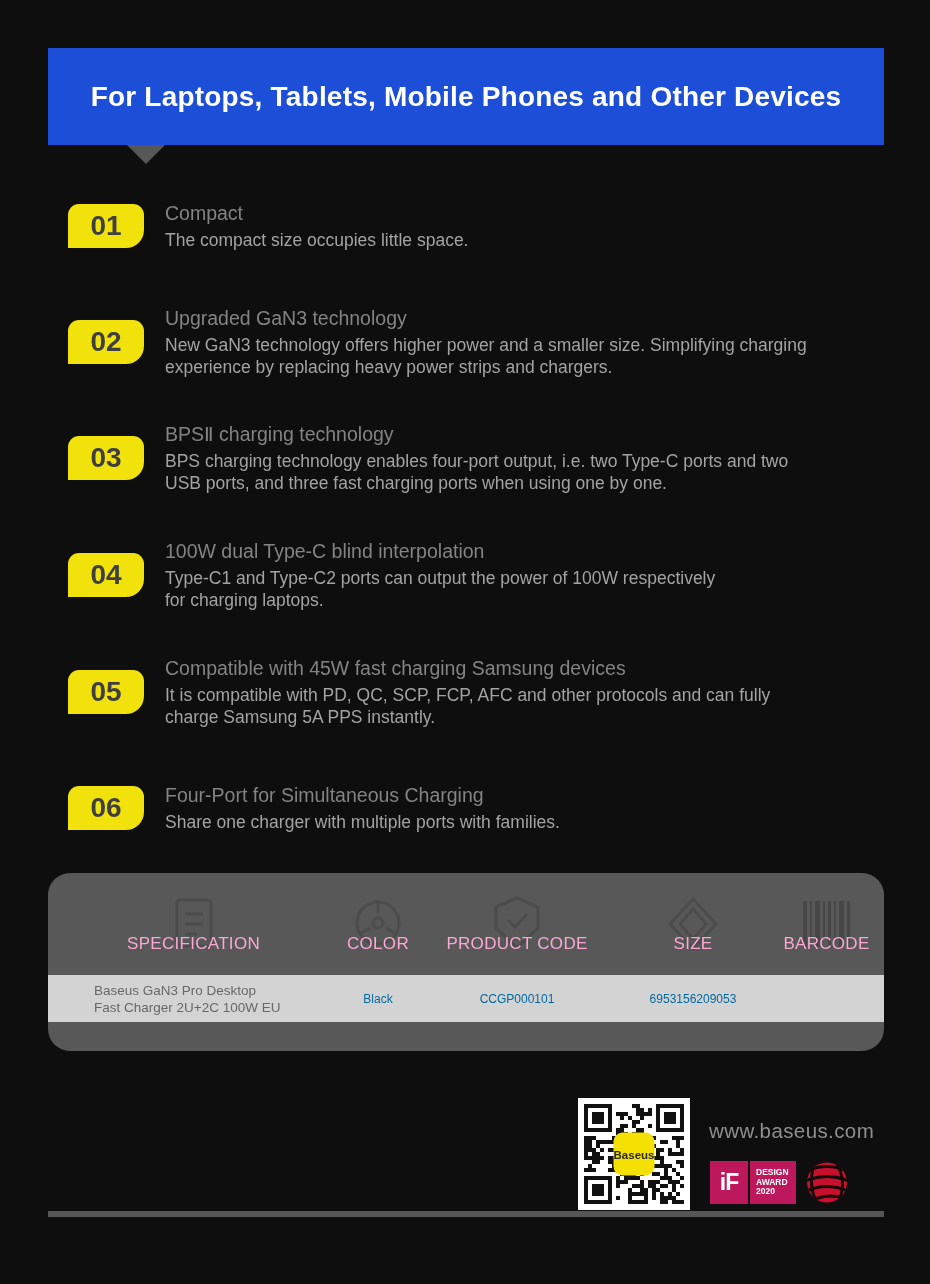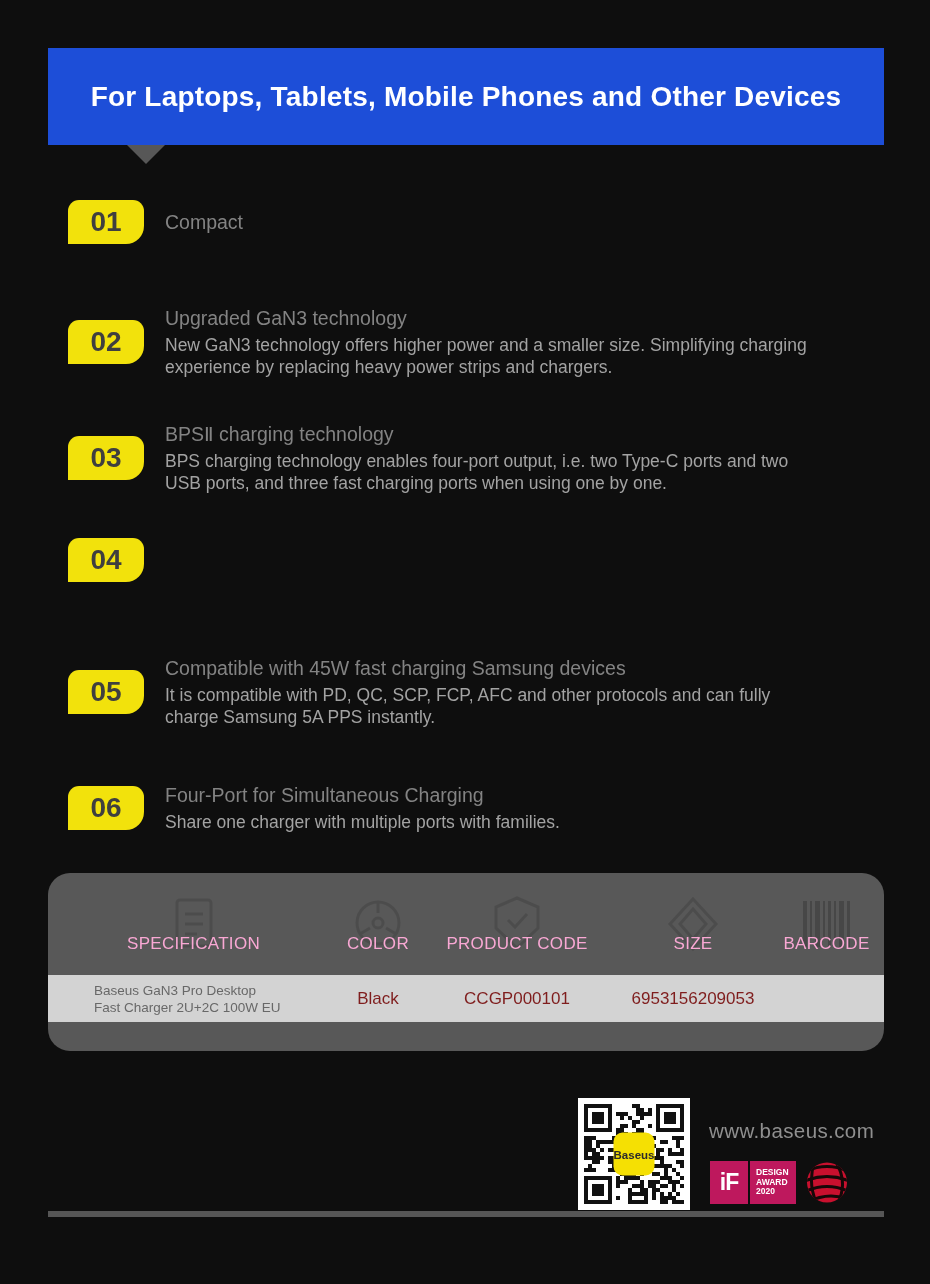--- a/index.html
+++ b/index.html
@@ -33,21 +33,21 @@
   }
   .spec-grid{display:grid;grid-template-columns:291px 78px 200px 152px 115px;}
   .spec-head{height:102px;}
   .head-cell{position:relative;display:flex;align-items:center;justify-content:center;}
   .head-cell .hicon{position:absolute;left:50%;top:50%;transform:translate(-50%,-50%);opacity:.65;z-index:0;}
   .head-label{position:relative;z-index:1;color:#f9a8d4;font-size:17px;font-weight:normal;letter-spacing:.3px;margin-top:40px;}
   .spec-row{
     position:absolute;left:0;top:102px;width:836px;height:47px;background:#d3d3d3;
     grid-template-columns:291px 78px 200px 152px 115px;display:grid;align-items:center;
   }
-  .row-cell{color:#7f1d1d;font-size:17px;text-align:center;}
+  .row-cell{color:#0369a1;font-size:12px;text-align:center;}
   .row-cell.name{
     text-align:left;padding-left:46px;font-size:13.5px;line-height:17px;white-space:pre-line;color:#686868;
   }
   
   .qr-box{
     position:absolute;left:578px;top:1098px;width:112px;height:112px;background:#ffffff;
     display:flex;align-items:center;justify-content:center;
   }
   .qr-box svg{width:100px;height:100px;fill:#111;shape-rendering:crispEdges;}
   .qr-logo{
@@ -74,20 +74,21 @@
     <div class="banner-title">For Laptops, Tablets, Mobile Phones and Other Devices</div>
   </div>
   <div class="banner-notch"></div>
 
   <div class="feature" style="top:200px">
     <div class="num-badge">
         <span>01</span>
       </div>
     <div class="ftext">
       <div class="ftitle">Compact</div>
+      <div class="fdesc">The compact size occupies little space.</div>
     </div>
   </div>
   <div class="feature" style="top:305px">
     <div class="num-badge">
         <span>02</span>
       </div>
     <div class="ftext">
       <div class="ftitle">Upgraded GaN3 technology</div>
       <div class="fdesc">New GaN3 technology offers higher power and a smaller size. Simplifying charging
 experience by replacing heavy power strips and chargers.</div>
@@ -100,20 +101,25 @@
     <div class="ftext">
       <div class="ftitle">BPSⅡ charging technology</div>
       <div class="fdesc">BPS charging technology enables four-port output, i.e. two Type-C ports and two
 USB ports, and three fast charging ports when using one by one.</div>
     </div>
   </div>
   <div class="feature" style="top:538px">
     <div class="num-badge">
         <span>04</span>
       </div>
+    <div class="ftext">
+      <div class="ftitle">100W dual Type-C blind interpolation</div>
+      <div class="fdesc">Type-C1 and Type-C2 ports can output the power of 100W respectively
+for charging laptops.</div>
+    </div>
   </div>
   <div class="feature" style="top:655px">
     <div class="num-badge">
         <span>05</span>
       </div>
     <div class="ftext">
       <div class="ftitle">Compatible with 45W fast charging Samsung devices</div>
       <div class="fdesc">It is compatible with PD, QC, SCP, FCP, AFC and other protocols and can fully
 charge Samsung 5A PPS instantly.</div>
     </div>

